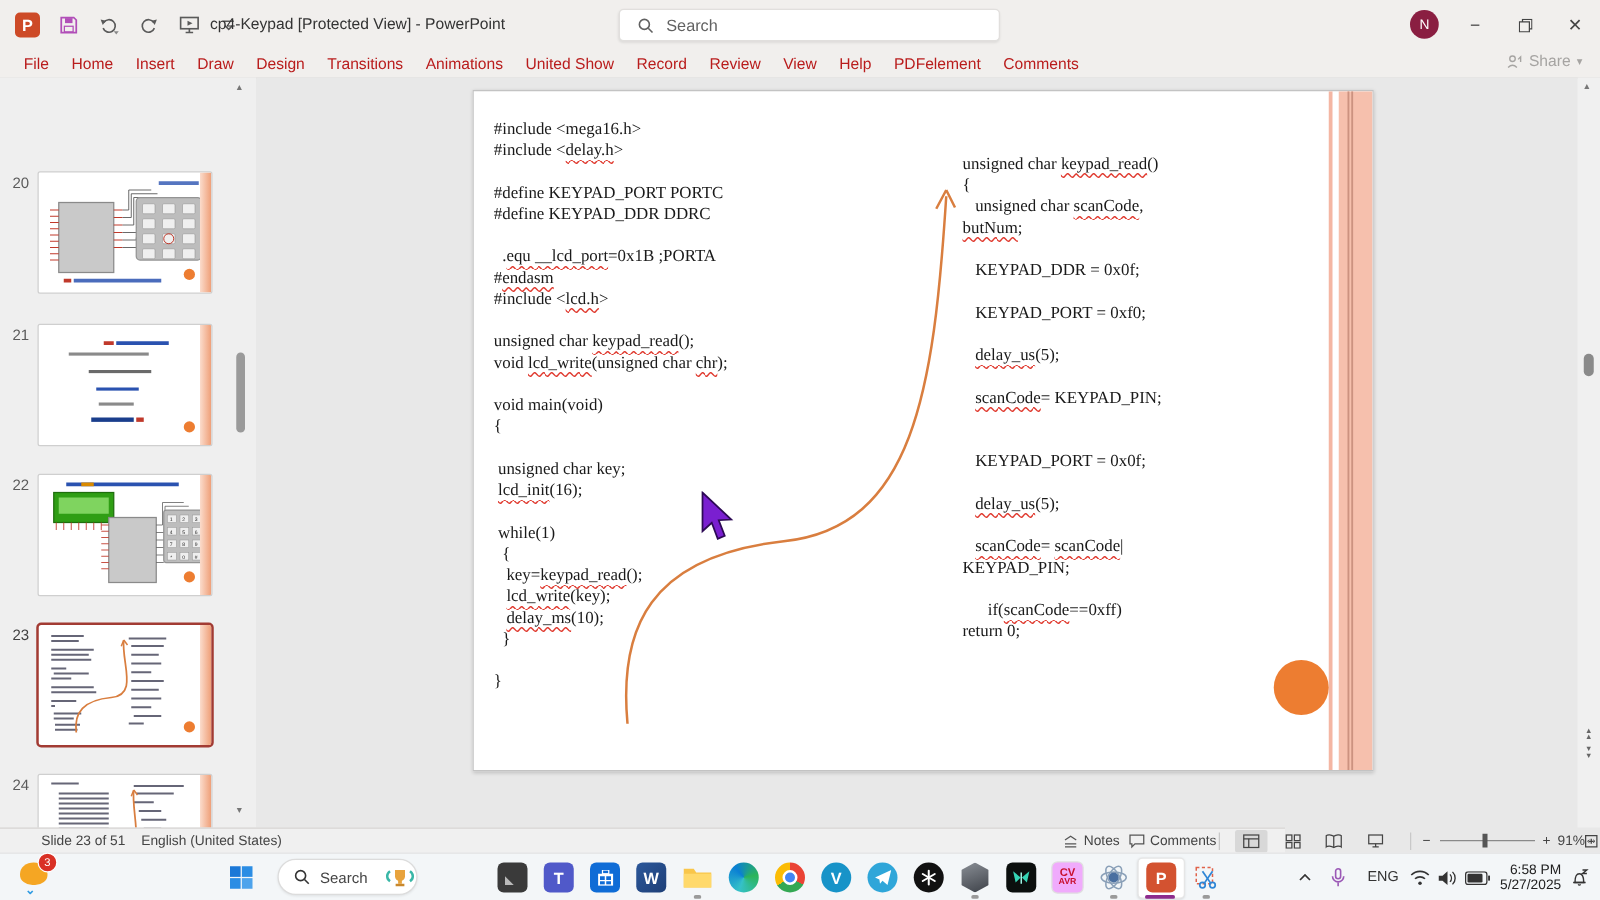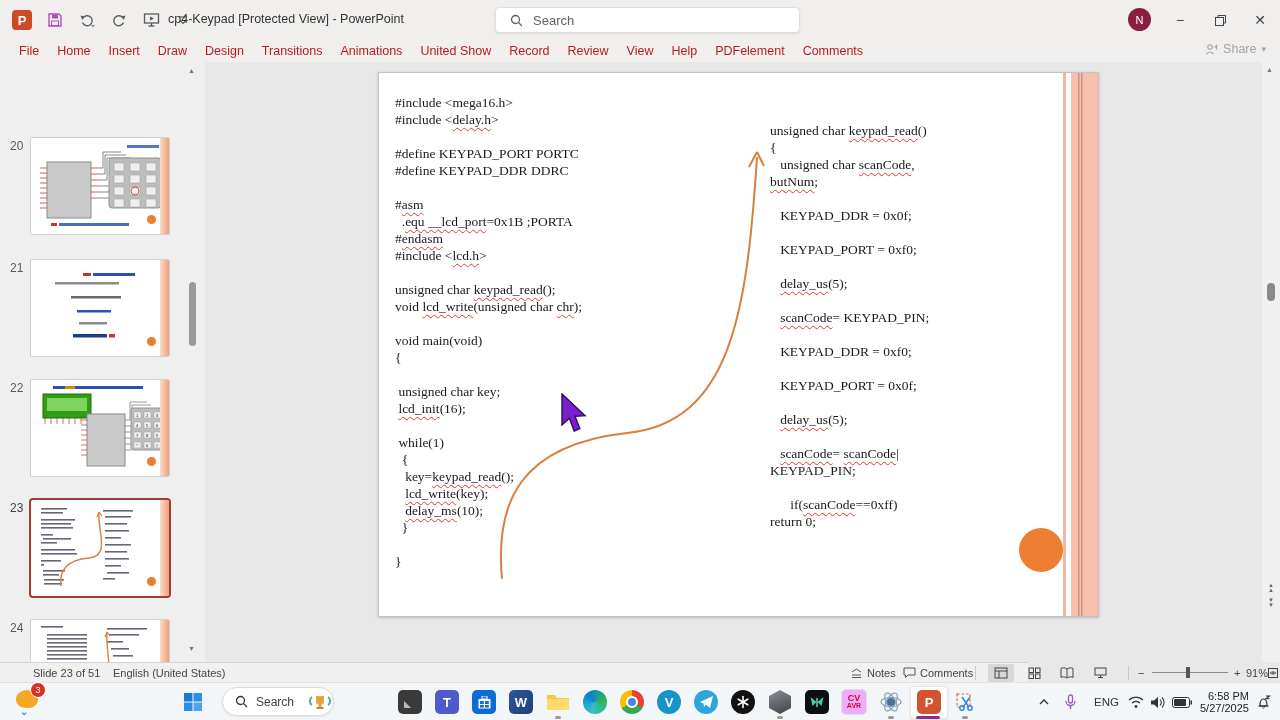--- a/index.html
+++ b/index.html
@@ -409,21 +409,20 @@
 
     <div class="abs canvas">
       <div class="slide">
         <div class="code" id="code-left" style="left:16px;top:21px;width:360px;">
             <div class="cl"><span>#include &lt;mega16.h&gt;</span></div>
             <div class="cl"><span>#include &lt;</span><span class="sp">delay.h</span><span>&gt;</span></div>
             <div class="cl">&nbsp;</div>
             <div class="cl"><span>#define KEYPAD_PORT PORTC</span></div>
             <div class="cl"><span>#define KEYPAD_DDR DDRC</span></div>
             <div class="cl">&nbsp;</div>
-            <div class="cl"><span>#</span><span class="sp">asm</span></div>
             <div class="cl"><span>  .</span><span class="sp">equ __lcd_port</span><span>=0x1B ;PORTA</span></div>
             <div class="cl"><span>#</span><span class="sp">endasm</span></div>
             <div class="cl"><span>#include &lt;</span><span class="sp">lcd.h</span><span>&gt;</span></div>
             <div class="cl">&nbsp;</div>
             <div class="cl"><span>unsigned char </span><span class="sp">keypad_read</span><span>();</span></div>
             <div class="cl"><span>void </span><span class="sp">lcd_write</span><span>(unsigned char </span><span class="sp">chr</span><span>);</span></div>
             <div class="cl">&nbsp;</div>
             <div class="cl"><span>void main(void)</span></div>
             <div class="cl"><span>{</span></div>
             <div class="cl">&nbsp;</div>
@@ -446,21 +445,20 @@
             <div class="cl"><span class="sp">butNum</span><span>;</span></div>
             <div class="cl">&nbsp;</div>
             <div class="cl"><span>   KEYPAD_DDR = 0x0f;</span></div>
             <div class="cl">&nbsp;</div>
             <div class="cl"><span>   KEYPAD_PORT = 0xf0;</span></div>
             <div class="cl">&nbsp;</div>
             <div class="cl"><span>   </span><span class="sp">delay_us</span><span>(5);</span></div>
             <div class="cl">&nbsp;</div>
             <div class="cl"><span>   </span><span class="sp">scanCode</span><span>= KEYPAD_PIN;</span></div>
             <div class="cl">&nbsp;</div>
-            <div class="cl"><span>   KEYPAD_DDR = 0xf0;</span></div>
             <div class="cl">&nbsp;</div>
             <div class="cl"><span>   KEYPAD_PORT = 0x0f;</span></div>
             <div class="cl">&nbsp;</div>
             <div class="cl"><span>   </span><span class="sp">delay_us</span><span>(5);</span></div>
             <div class="cl">&nbsp;</div>
             <div class="cl"><span>   </span><span class="sp">scanCode</span><span>= </span><span class="sp">scanCode</span><span>|</span></div>
             <div class="cl"><span>KEYPAD_PIN;</span></div>
             <div class="cl">&nbsp;</div>
             <div class="cl"><span>      if(</span><span class="sp">scanCode</span><span>==0xff)</span></div>
             <div class="cl"><span>return 0;</span></div>

